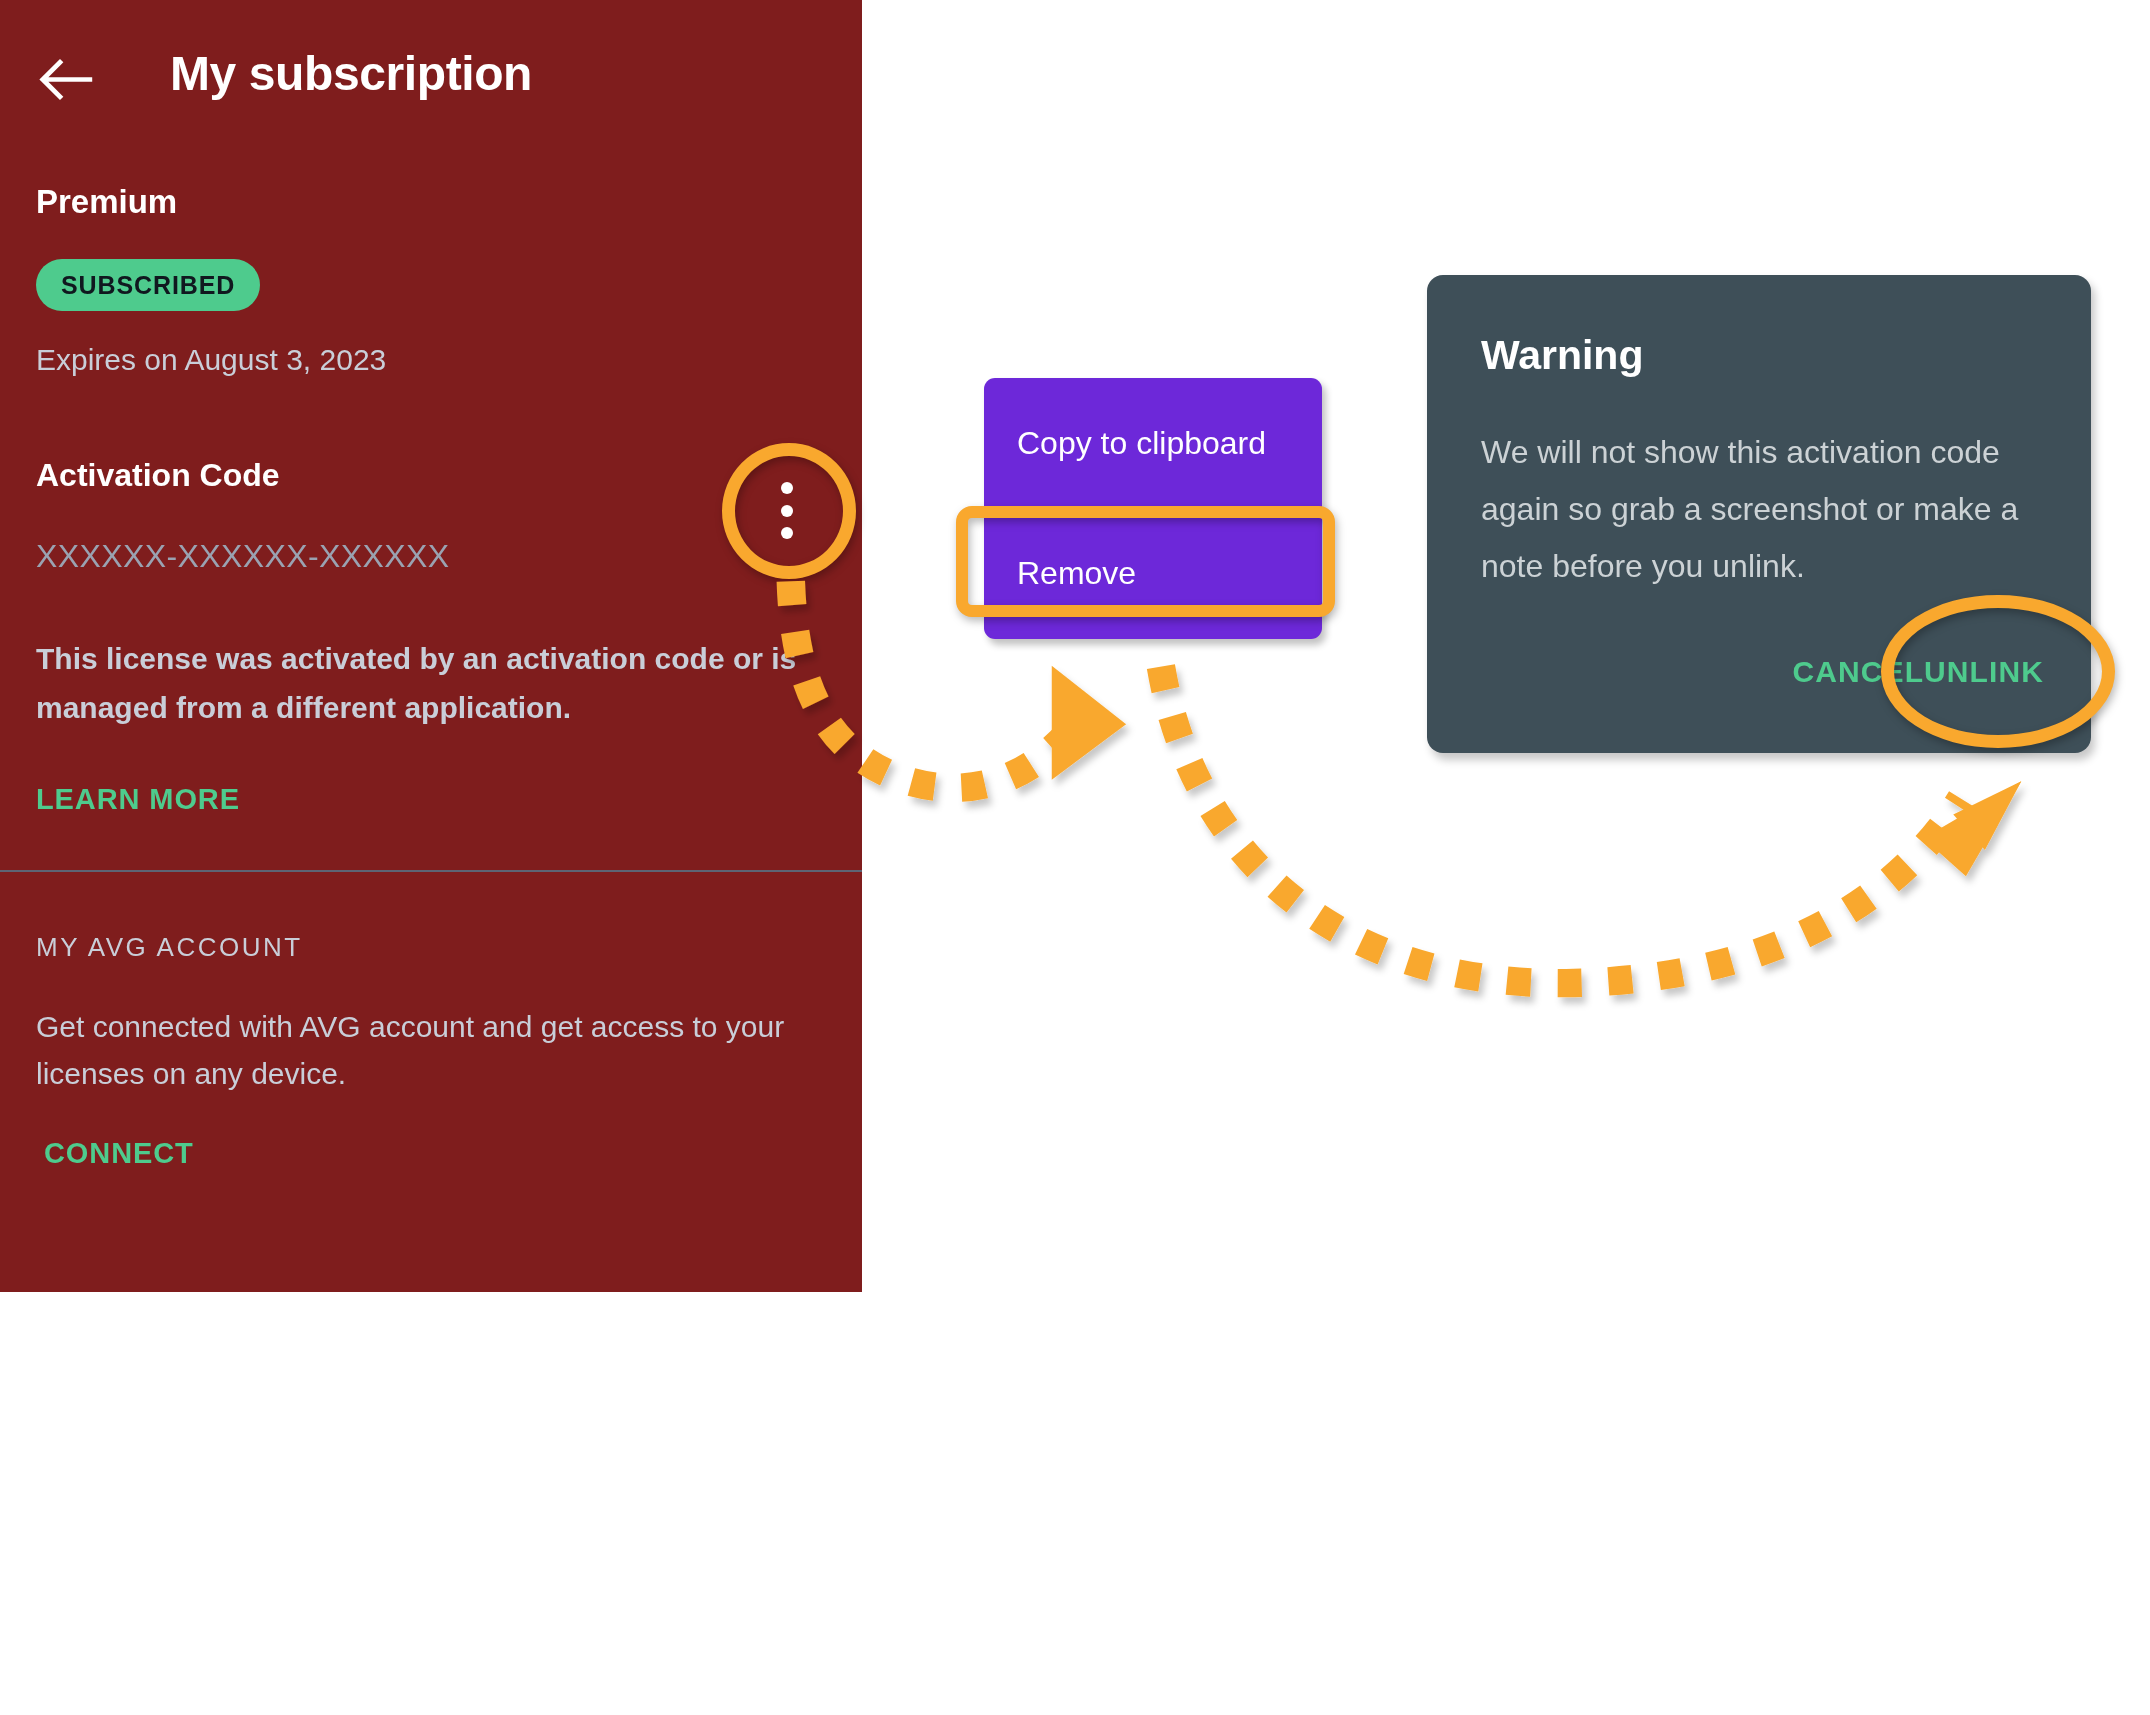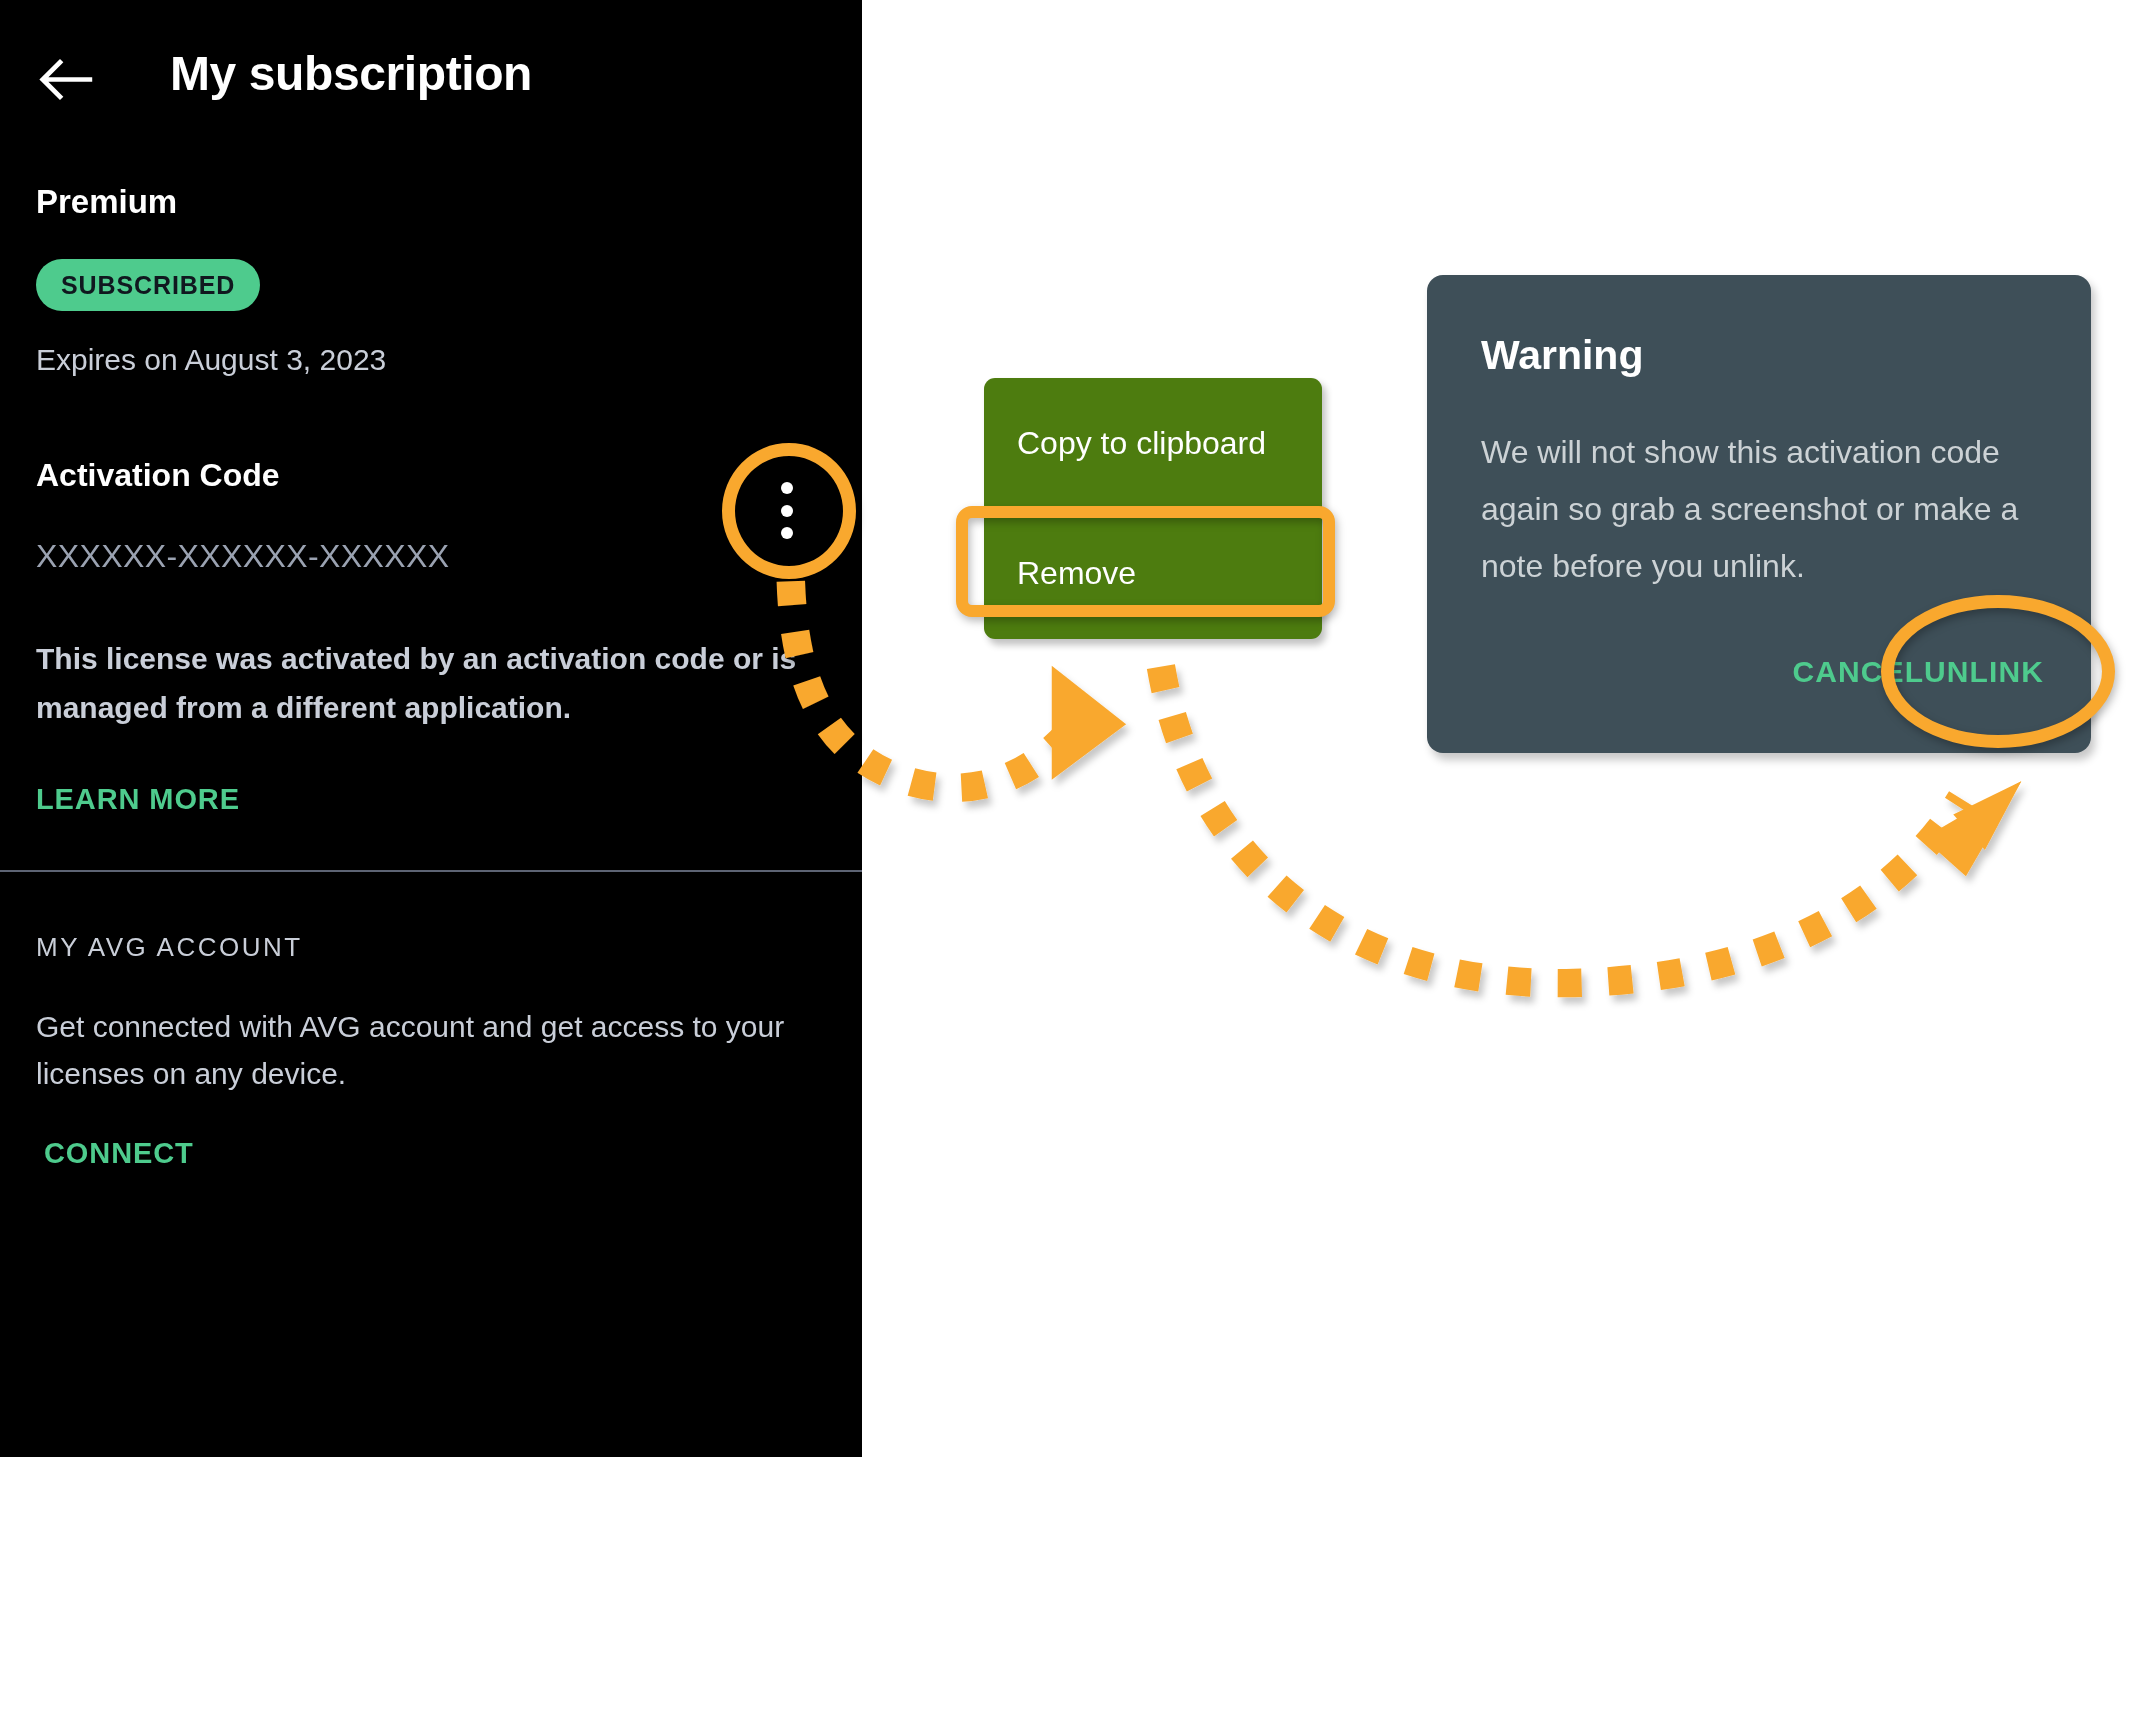--- a/index.html
+++ b/index.html
@@ -15,22 +15,22 @@
     font-family: "Liberation Sans", sans-serif;
     -webkit-font-smoothing: antialiased;
   }
 
   
   #app-panel {
     position: absolute;
     left: 0;
     top: 0;
     width: 862px;
-    height: 1457px;
-    background: #000000;
+    height: 1292px;
+    background: #7f1d1d;
   }
 
   #app-header {
     position: absolute;
     left: 0;
     top: 0;
     width: 862px;
     height: 157px;
   }
   #back-button {
@@ -208,21 +208,21 @@
     filter: drop-shadow(2.4px 4px 4px rgba(0,0,0,0.28));
   }
 
   
   #context-menu {
     position: absolute;
     left: 984px;
     top: 378px;
     width: 338px;
     height: 261px;
-    background: #4d7c0f;
+    background: #6d28d9;
     border-radius: 11px;
     box-shadow: 4px 5.5px 7.1px rgba(0,0,0,0.24);
   }
   #menu-item-copy {
     position: absolute;
     left: 0;
     top: 0;
     width: 338px;
     height: 130px;
     display: flex;

